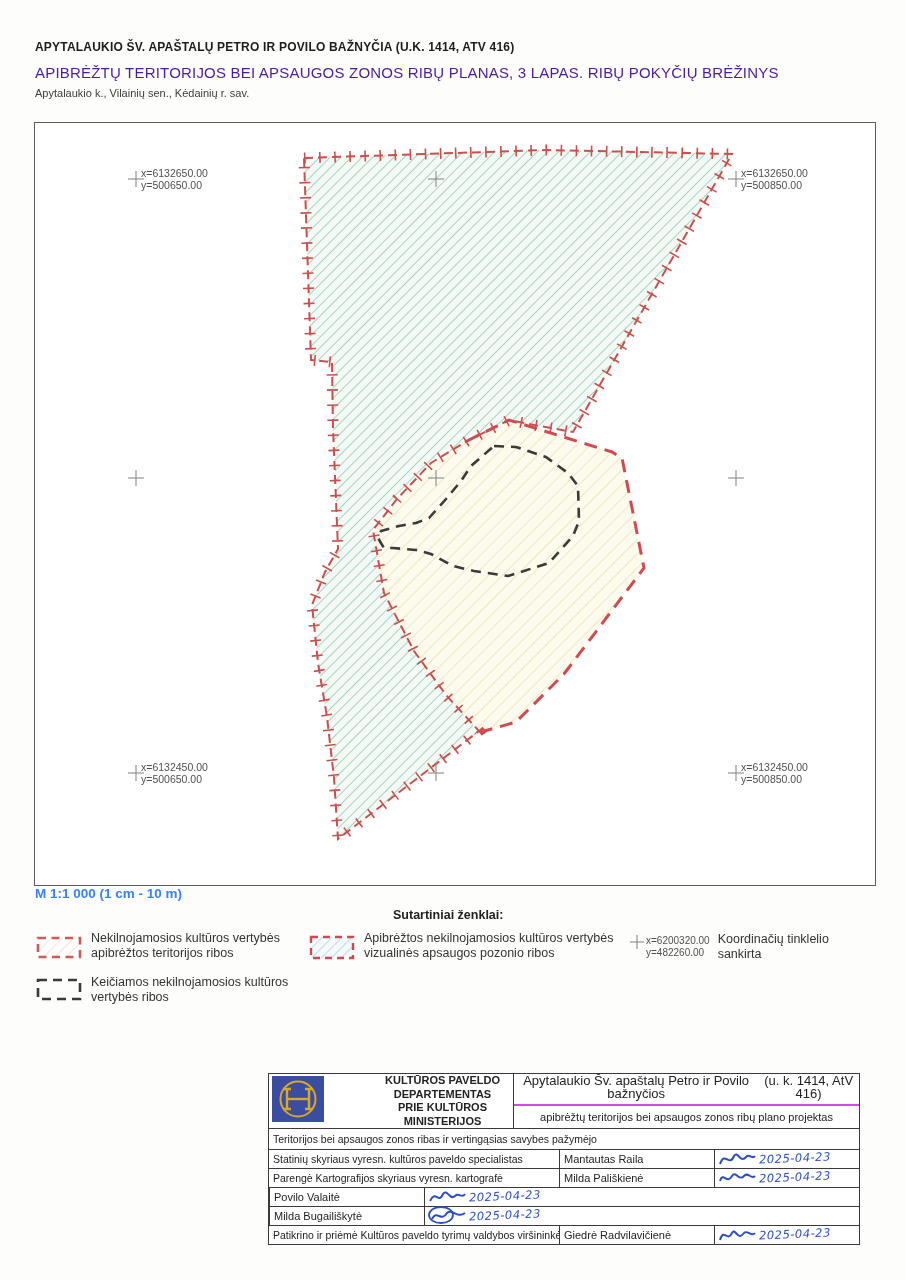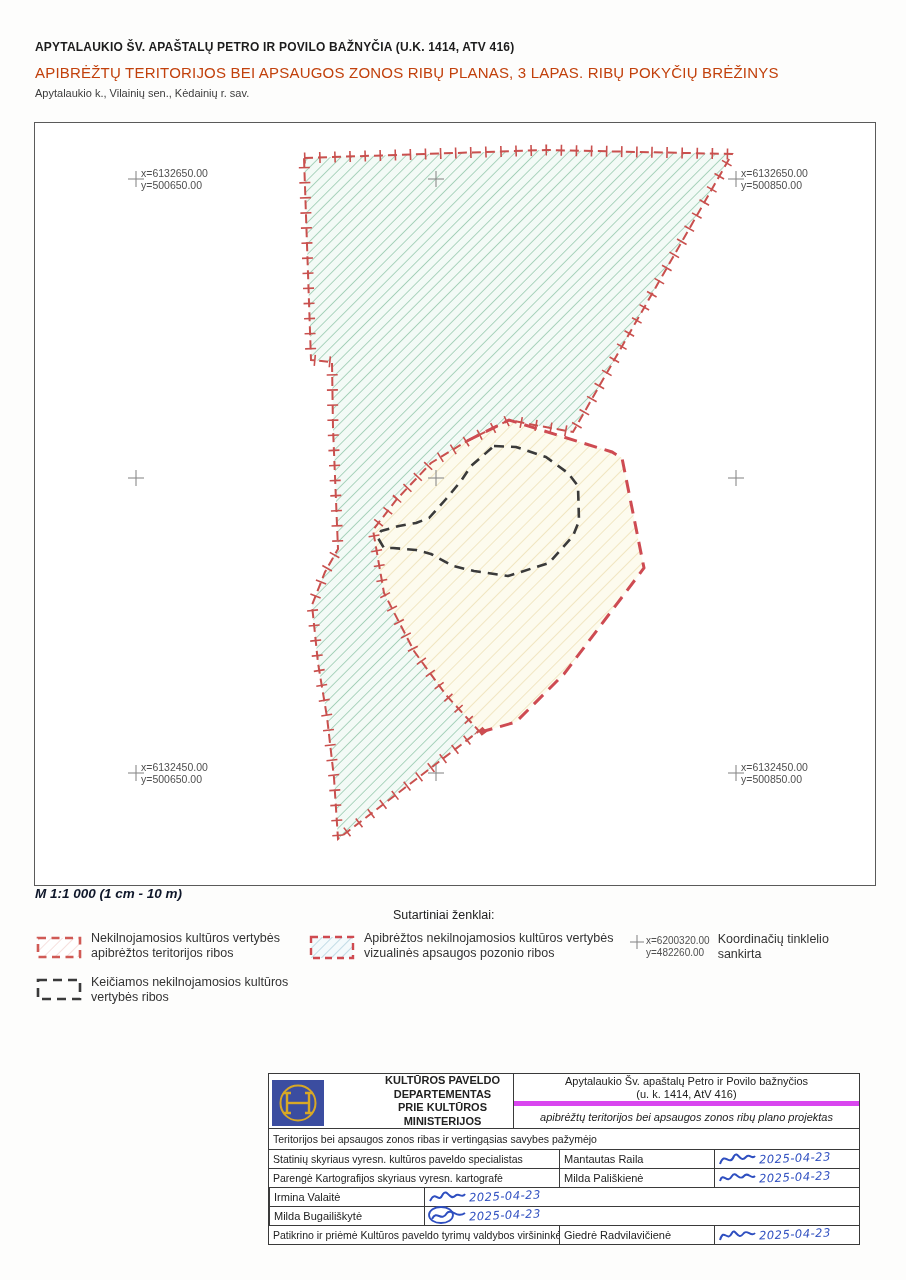--- a/index.html
+++ b/index.html
@@ -3,50 +3,50 @@
 <meta charset="utf-8">
 <style>
   html,body{margin:0;padding:0;}
   body{
     width:906px;height:1280px;position:relative;background:#fdfdfc;
     font-family:"Liberation Sans",sans-serif;color:#2e2e2e;overflow:hidden;
   }
   .abs{position:absolute;}
   
   .doc-title{left:35px;top:40px;font-size:12px;font-weight:bold;color:#1c1c1c;letter-spacing:.2px;}
-  .doc-subtitle{left:35px;top:64px;font-size:15px;font-weight:400;color:#c2410c;letter-spacing:.2px;}
+  .doc-subtitle{left:35px;top:64px;font-size:15px;font-weight:400;color:#4c1d95;letter-spacing:.2px;}
   .doc-location{left:35px;top:87px;font-size:11px;color:#3c3c3c;}
   
   .map-frame{left:34px;top:122px;width:840px;height:762px;border:1.5px solid #5a5a5a;background:#fff;}
   .map-frame svg{position:absolute;left:0;top:0;}
   .coord-label{position:absolute;font-size:10.5px;line-height:12px;color:#4f4f4f;white-space:nowrap;}
   .cl-tl{left:106px;top:44px;} .cl-tr{left:706px;top:44px;}
   .cl-bl{left:106px;top:638px;} .cl-br{left:706px;top:638px;}
-  .scale-text{left:35px;top:886px;font-size:13.5px;font-weight:bold;color:#0f172a;font-style:italic;}
-  
-  .legend-heading{left:393px;top:908px;font-size:12.5px;font-weight:normal;color:#222;}
+  .scale-text{left:35px;top:886px;font-size:13.5px;font-weight:bold;color:#3b82f6;}
+  
+  .legend-heading{left:393px;top:908px;font-size:12.5px;font-weight:bold;color:#222;}
   .legend-item{display:flex;align-items:flex-start;}
   .legend-text{font-size:12.5px;line-height:15px;color:#333;}
   .li-1{left:35px;top:931px;} .li-2{left:35px;top:973px;align-items:flex-end;} .li-3{left:308px;top:931px;}
   .li-4{left:630px;top:932px;}
   .legend-swatch{margin-right:8px;flex:none;}
   .li-coords{font-size:10px;line-height:11.5px;color:#4f4f4f;margin-right:8px;margin-top:3px;}
   
   .tb{left:268px;top:1073px;width:590px;border:1px solid #3a3a3a;background:#fff;font-size:10.5px;color:#222;}
   .tb *{box-sizing:border-box;}
   .tb-row{display:flex;border-top:1px solid #3a3a3a;}
   .tb-row:first-child{border-top:none;}
   .tb-head{height:54px;}
-  .tb-head-left{width:244px;display:flex;align-items:flex-end;gap:44px;}
+  .tb-head-left{width:244px;display:flex;align-items:flex-start;gap:44px;}
   .tb-logo{margin:2px 4px 2px 3px;flex:none;}
   .tb-dept{flex:1;text-align:center;font-weight:bold;font-size:11px;line-height:13.5px;}
   .tb-head-right{width:346px;border-left:1px solid #3a3a3a;display:flex;flex-direction:column;}
-  .tb-object{flex:1;display:flex;flex-direction:column;justify-content:center;text-align:center;
-             font-size:11px;line-height:13px;border-bottom:5px solid #d946ef;}
-  .tb-project{height:22px;display:flex;align-items:center;justify-content:center;font-size:11px;font-style:italic;}
+  .tb-object{flex:1;display:flex;flex-direction:row;justify-content:center;text-align:center;
+             font-size:13px;line-height:13px;border-bottom:2px solid #d946ef;}
+  .tb-project{height:22px;display:flex;align-items:center;justify-content:center;font-size:11px;}
   .tb-section{height:21px;align-items:center;padding-left:4px;}
   .tb-sig-row{height:19px;}
   .tb-role{width:290px;padding:3px 2px 0 4px;white-space:nowrap;overflow:hidden;}
   .tb-name{width:155px;border-left:1px solid #3a3a3a;padding:3px 2px 0 4px;font-size:11px;white-space:nowrap;}
   .tb-sig{width:145px;border-left:1px solid #3a3a3a;position:relative;overflow:visible;}
   .sig-wrap{position:absolute;left:2px;top:-2px;display:flex;align-items:center;}
   .sig-date{font-family:"DejaVu Sans",sans-serif;font-style:italic;font-size:11.5px;color:#2f4fc0;
             letter-spacing:.5px;transform:rotate(-2.5deg);white-space:nowrap;}
   .scribble{flex:none;margin-right:2px;}
 </style>
@@ -230,21 +230,21 @@
     <div class="tb-sig">
       <span class="sig-wrap">
           <svg class="scribble" width="40" height="20">
             <path d="M3,14 C6,4 10,18 15,9 C19,3 22,15 27,9 C31,4 34,13 38,9" stroke="#2f4fc0" stroke-width="2" fill="none"></path>
           </svg>
           <span class="sig-date">2025-04-23</span>
         </span>
     </div>
   </div>
   <div class="tb-row tb-sig-row">
-    <div class="tb-name">Irmina Valaitė</div>
+    <div class="tb-name">Povilo Valaitė</div>
     <div class="tb-sig">
       <span class="sig-wrap">
           <svg class="scribble" width="40" height="20">
             <path d="M3,15 C9,3 11,19 16,8 C20,2 23,15 28,10 C32,6 35,13 38,8" stroke="#2f4fc0" stroke-width="2" fill="none"></path>
           </svg>
           <span class="sig-date">2025-04-23</span>
         </span>
     </div>
   </div>
   <div class="tb-row tb-sig-row">

